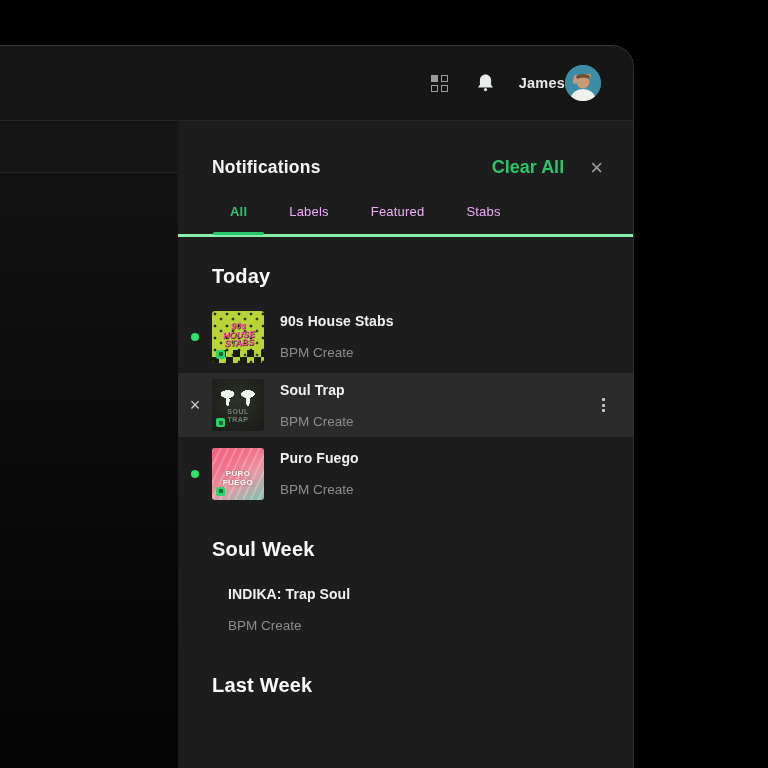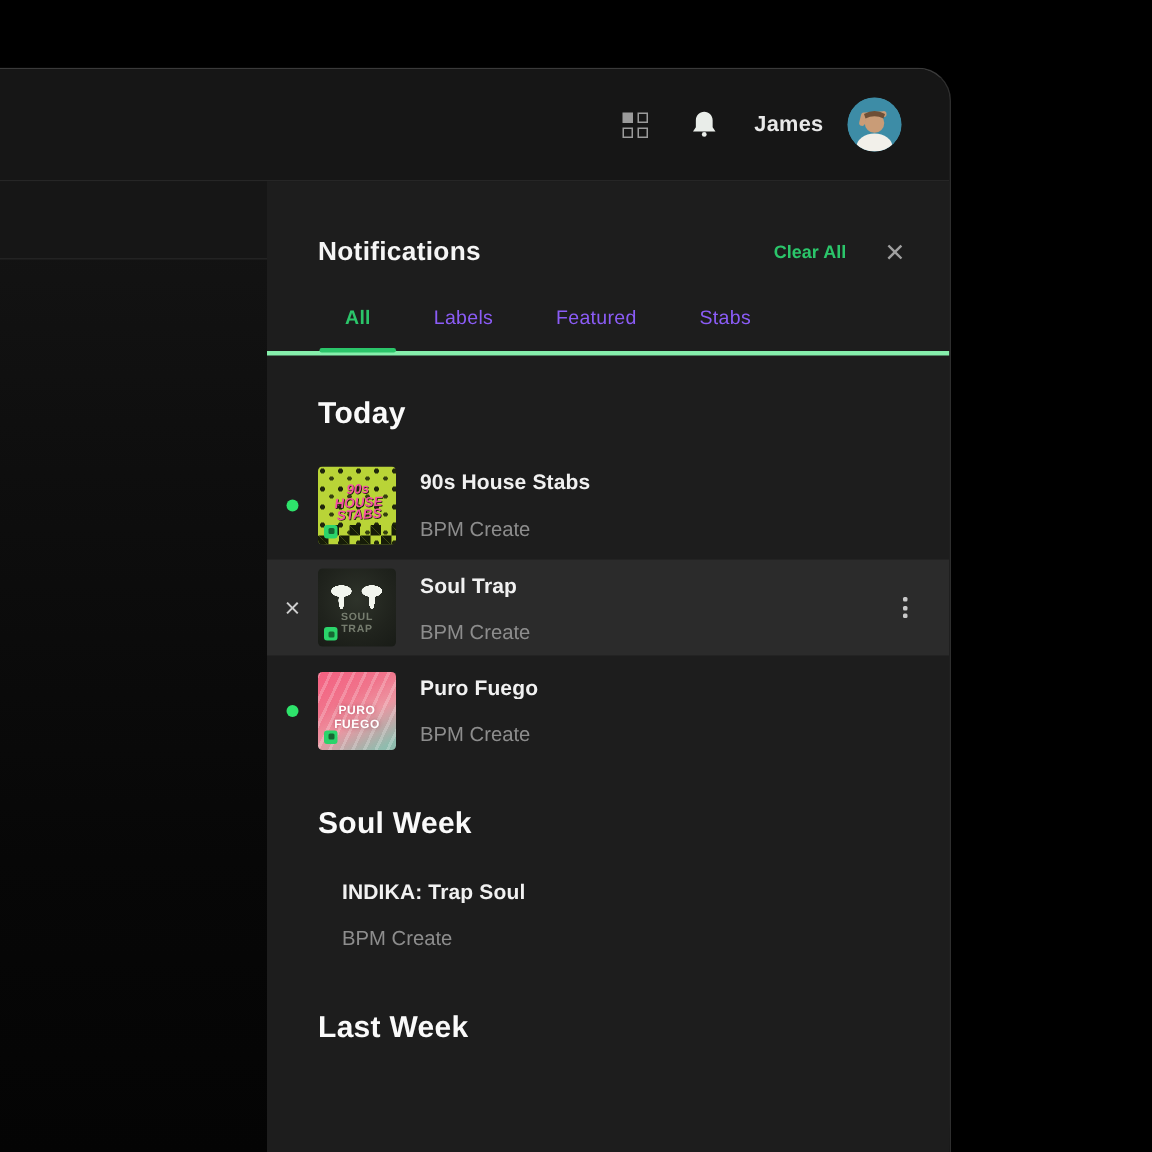--- a/index.html
+++ b/index.html
@@ -14,39 +14,39 @@
     border-top-right-radius:22px; overflow:hidden; }
 
   
   .topbar { height:75px; display:flex; align-items:center; justify-content:flex-end;
     padding-right:32px; border-bottom:1px solid #262626; background:#161616; }
   .grid-icon { display:grid; grid-template-columns:7px 7px; grid-template-rows:7px 7px;
     gap:3px; margin-right:28px; cursor:pointer; }
   .grid-icon i { display:block; border:1.5px solid #9b9b9b; }
   .grid-icon i.filled { background:#9b9b9b; border:none; }
   .bell { margin-right:24px; cursor:pointer; display:flex; }
-  .user-name { color:#e8e8e8; font-size:14.5px; font-weight:600; margin-right:16px; letter-spacing:.2px; }
+  .user-name { color:#e8e8e8; font-size:14.5px; font-weight:600; letter-spacing:.2px; }
   .avatar { width:36px; height:36px; border-radius:50%; overflow:hidden; background:#3d8ca6;
     position:relative; cursor:pointer; flex-shrink:0; }
 
   
   .main { display:flex; height:647px; }
   .left-pane { width:178px; flex-shrink:0;
     background:linear-gradient(180deg,#141414 0%,#0e0e0e 30%,#070707 70%,#040404 100%); }
   .left-pane .strip { height:52px; border-bottom:1px solid #232323; background:#161616; }
 
   
   .panel { flex:1; background:#1d1d1d; display:flex; flex-direction:column; overflow:hidden; }
   .panel-header { display:flex; align-items:center; padding:36px 30px 0 34px; }
   .panel-title { flex:1; color:#f5f5f5; font-size:17.5px; font-weight:700; letter-spacing:.2px; }
-  .clear-all { color:#2bc56a; font-size:12px; font-weight:600; margin-right:26px; cursor:pointer; }
+  .clear-all { color:#2bc56a; font-size:18px; font-weight:600; margin-right:26px; cursor:pointer; }
   .panel-close { color:#a0a0a0; font-size:22px; line-height:15px; cursor:pointer; font-weight:400; }
 
   .tabs { display:flex; gap:42px; margin-top:26px; padding:0 0 15px 52px; border-bottom:3px solid #86efac; }
-  .tab { position:relative; font-size:13px; color:#8b5cf6; cursor:pointer; letter-spacing:.2px; }
+  .tab { position:relative; font-size:13px; color:#f0abfc; cursor:pointer; letter-spacing:.2px; }
   .tab.active { color:#2bc56a; font-weight:600; }
   .tab.active::after { content:""; position:absolute; left:-17px; right:-17px; bottom:-16px;
     height:3px; border-radius:3px; background:#2bc56a; }
 
   .notif-list { flex:1; overflow:hidden; }
   .section-title { font-size:20px; font-weight:700; color:#fafafa; margin:28px 0 12px 34px; letter-spacing:.2px; }
 
   .notif-row { display:flex; align-items:center; height:73px; padding-right:26px; cursor:pointer; }
   .notif-row.highlighted { background:#2b2b2b; height:64px; }
   .indicator { width:34px; flex-shrink:0; display:flex; align-items:center; justify-content:center; }

